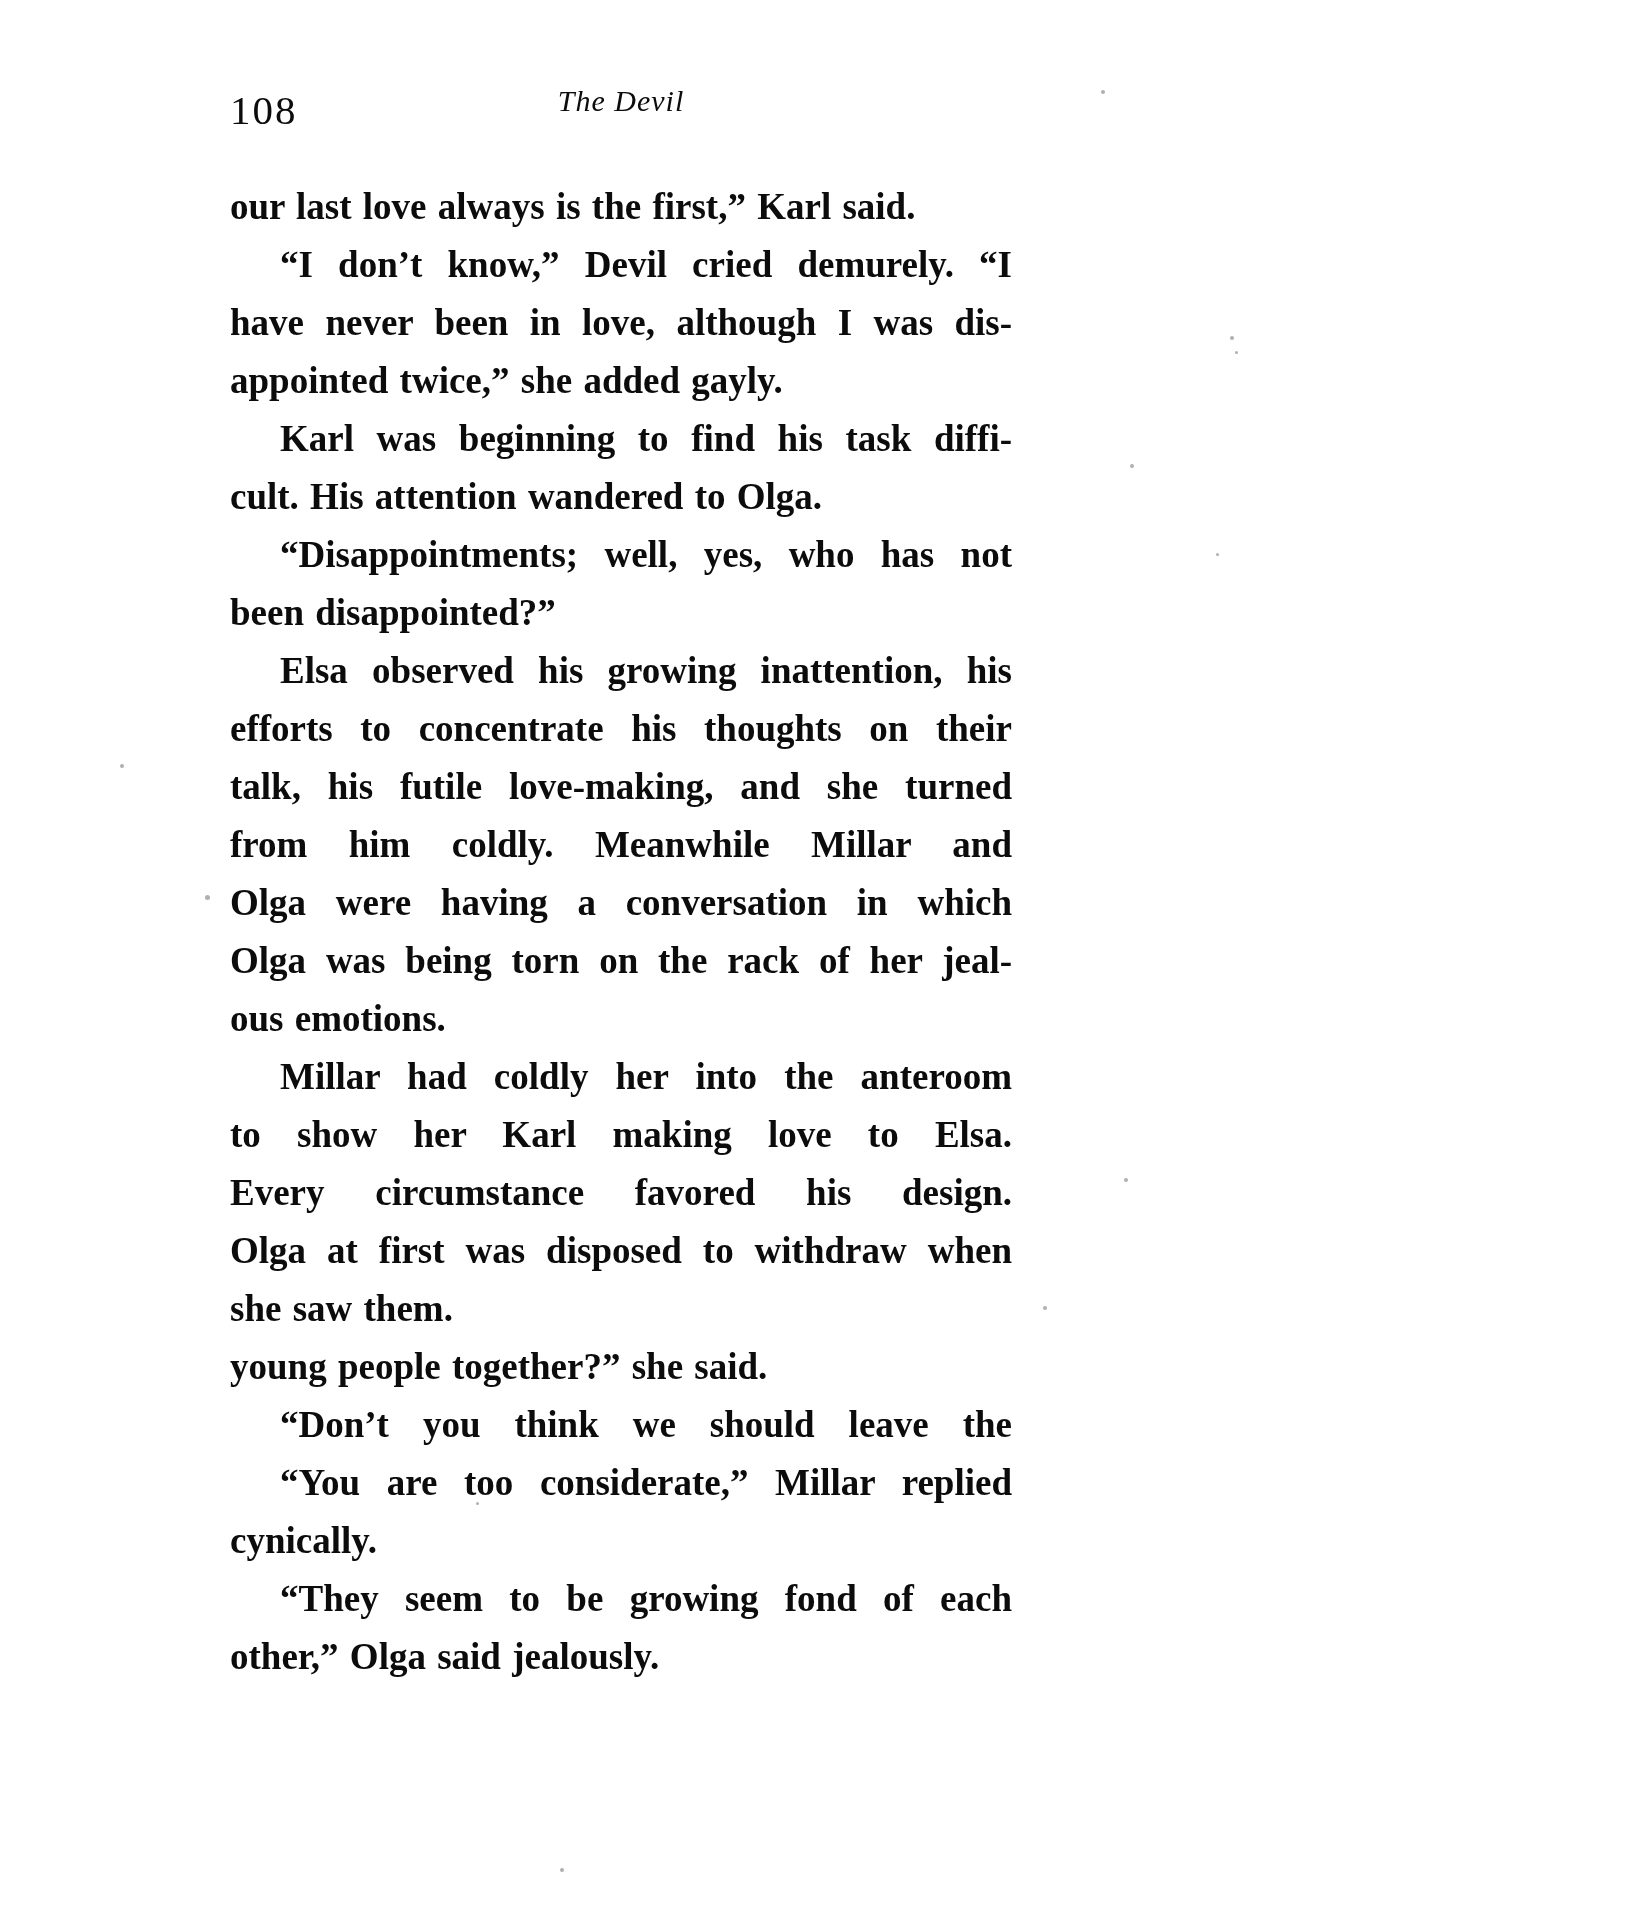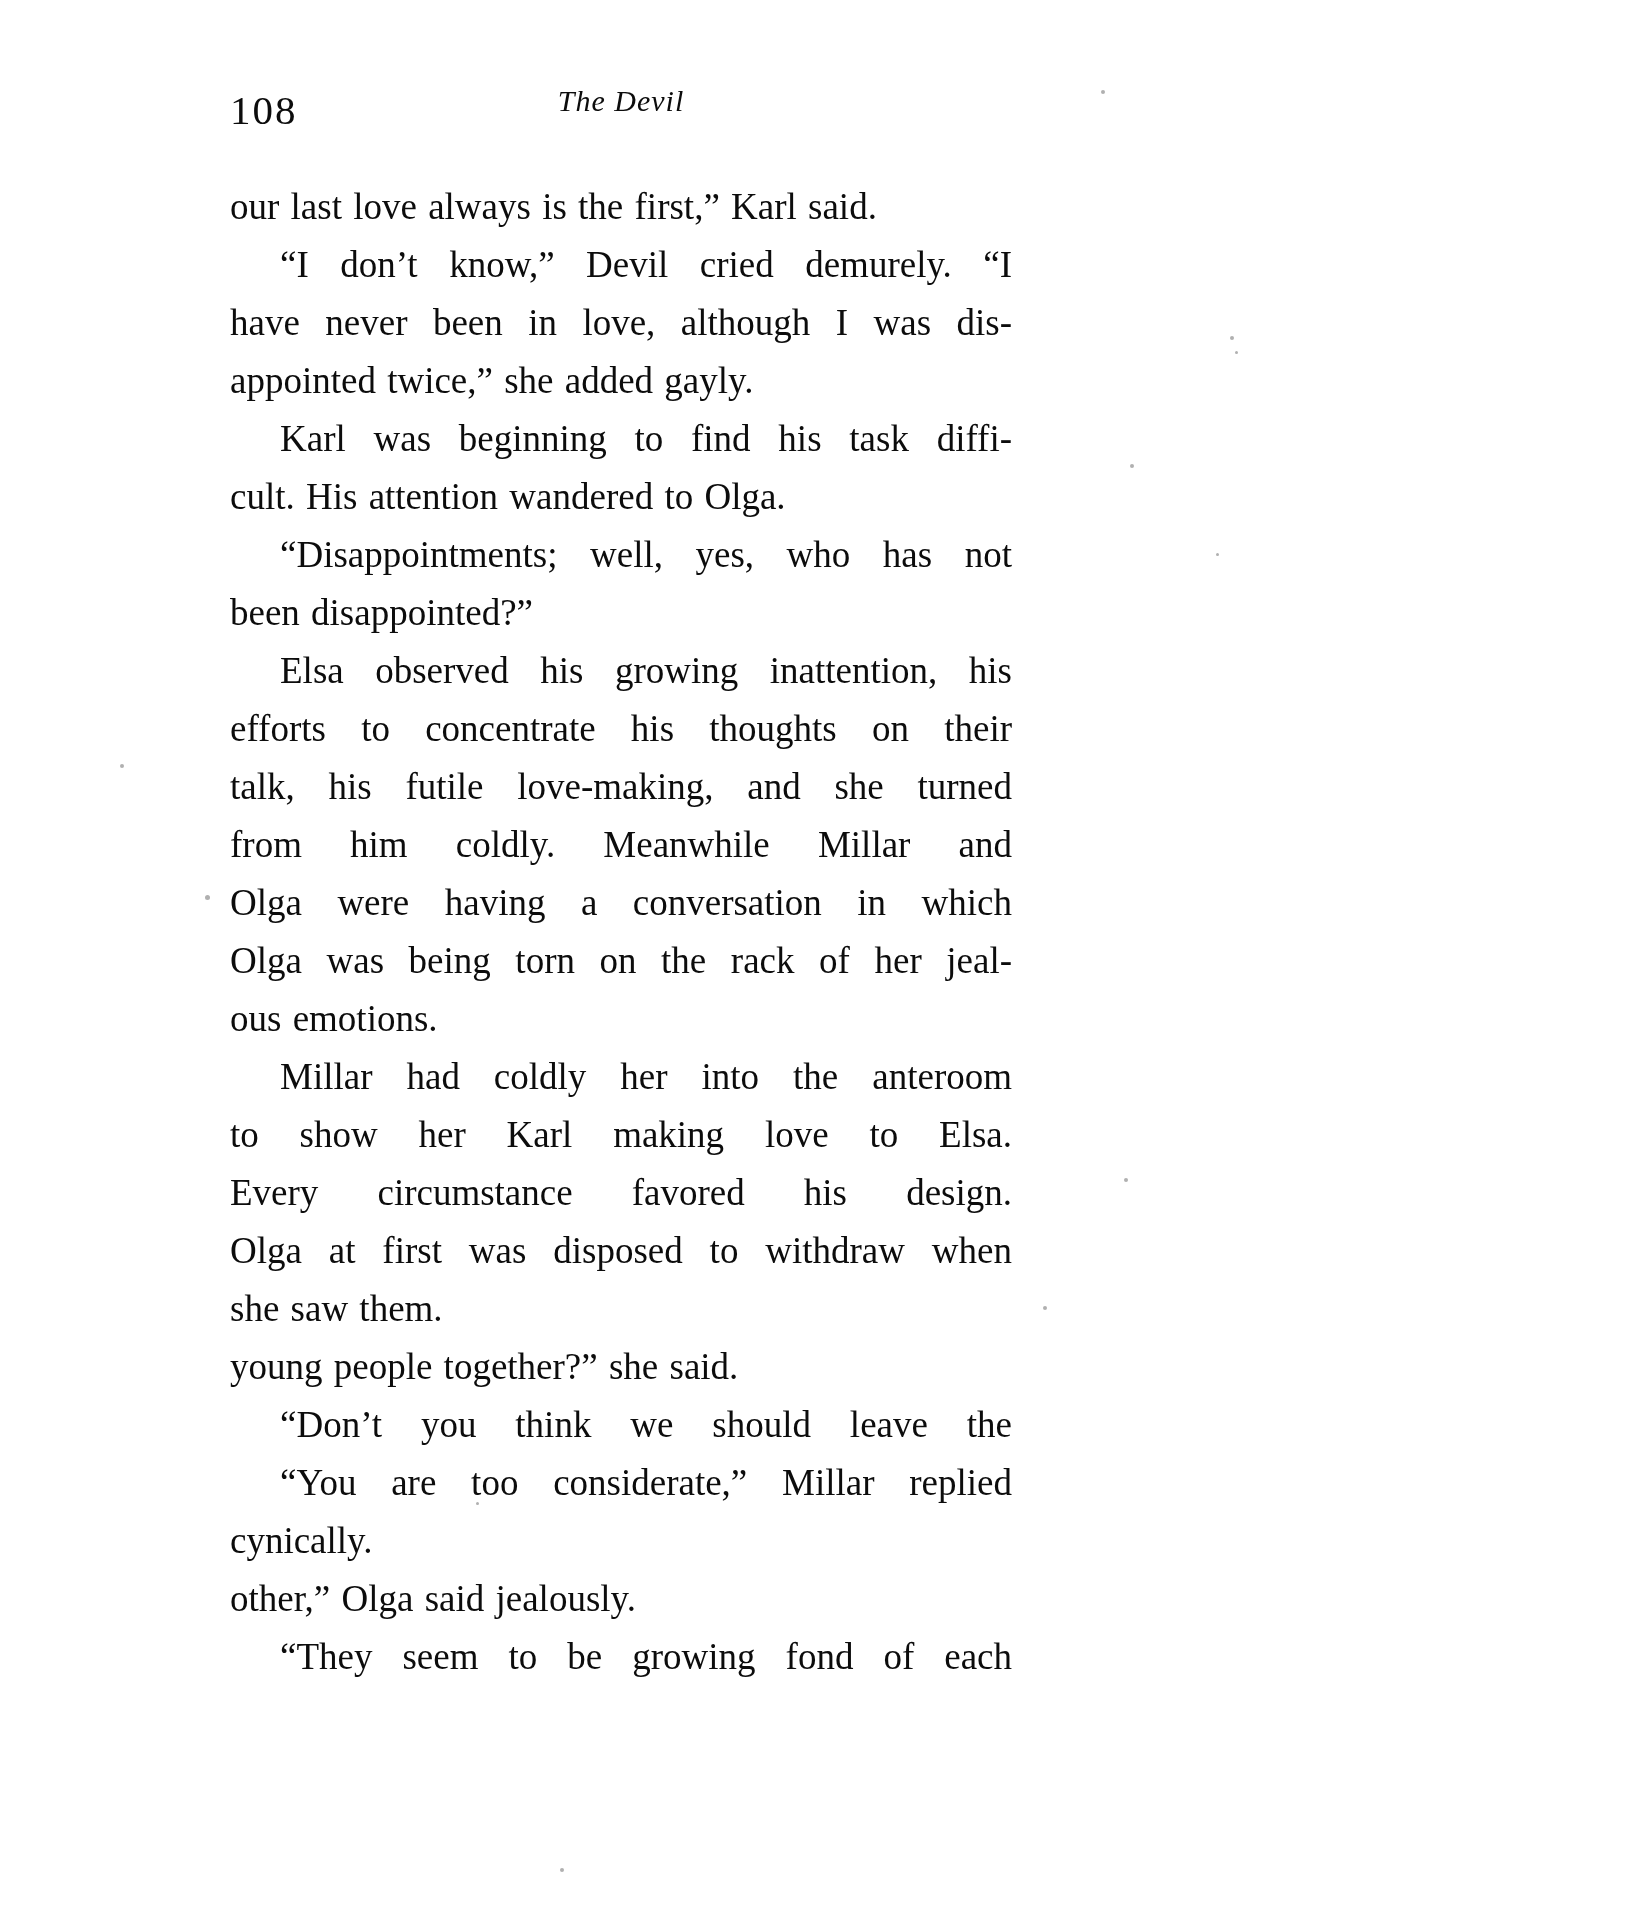--- a/index.html
+++ b/index.html
@@ -52,20 +52,21 @@
     top: 178px;
     width: 782px;
   }
   .line {
     height: 58px;
     line-height: 58px;
     font-size: 37px;
     text-align: left;
     white-space: normal;
     word-spacing: 2px;
+    font-weight: bold;
   }
   .line.justify {
     text-align: justify;
     text-align-last: justify;
   }
   .line.indent {
     text-indent: 50px;
   }
   .speck {
     position: absolute;
@@ -103,22 +104,22 @@
       <div class="line" style="">ous emotions.</div>
       <div class="line indent justify" style="">Millar had coldly her into the anteroom</div>
       <div class="line justify" style="">to show her Karl making love to Elsa.</div>
       <div class="line justify" style="">Every circumstance favored his design.</div>
       <div class="line justify" style="">Olga at first was disposed to withdraw when</div>
       <div class="line" style="">she saw them.</div>
       <div class="line" style="">young people together?” she said.</div>
       <div class="line indent justify" style="">“Don’t you think we should leave the</div>
       <div class="line indent justify" style="">“You are too considerate,” Millar replied</div>
       <div class="line" style="">cynically.</div>
+      <div class="line indent justify" style="">“They seem to be growing fond of each</div>
       <div class="line" style="">other,” Olga said jealously.</div>
-      <div class="line indent justify" style="">“They seem to be growing fond of each</div>
     </div>
 
   <div>
 
   <span class="speck" style="left: 1101px; top: 90px; width: 4px; height: 4px;"></span>
       <span class="speck" style="left: 1230px; top: 336px; width: 4px; height: 4px;"></span>
       <span class="speck" style="left: 1235px; top: 351px; width: 3px; height: 3px;"></span>
       <span class="speck" style="left: 1130px; top: 464px; width: 4px; height: 4px;"></span>
       <span class="speck" style="left: 1216px; top: 553px; width: 3px; height: 3px;"></span>
       <span class="speck" style="left: 120px; top: 764px; width: 4px; height: 4px;"></span>

